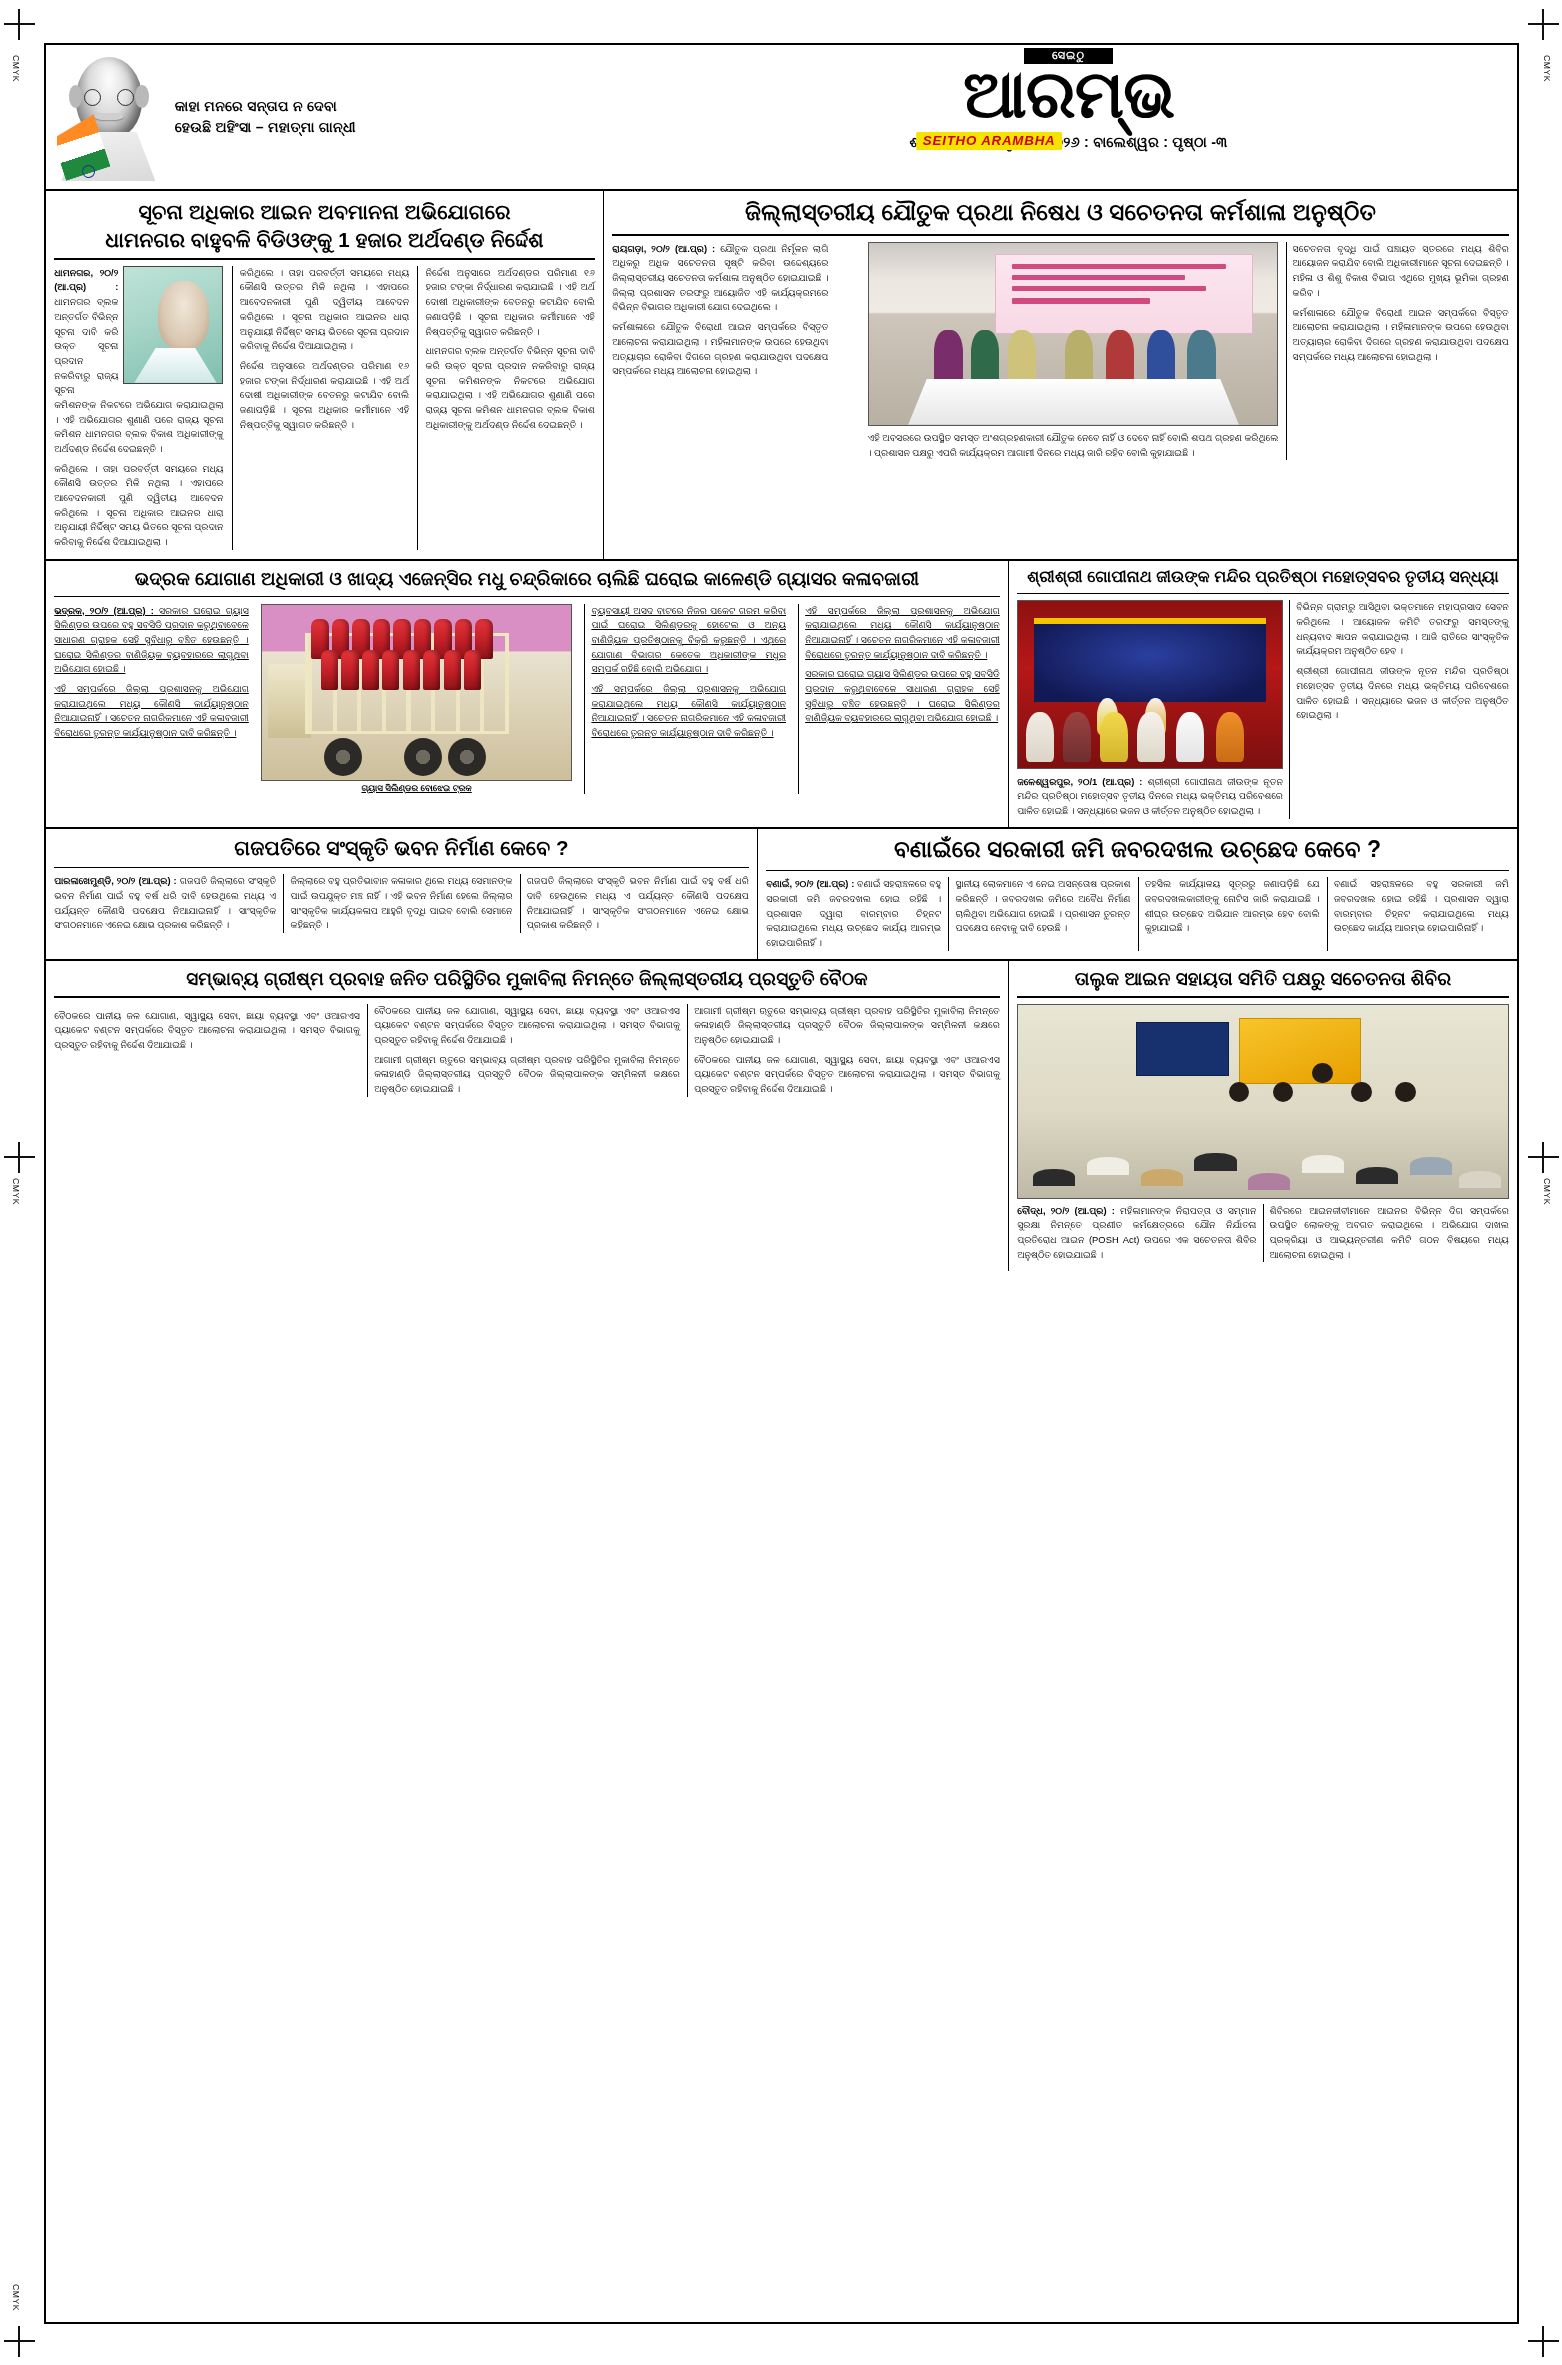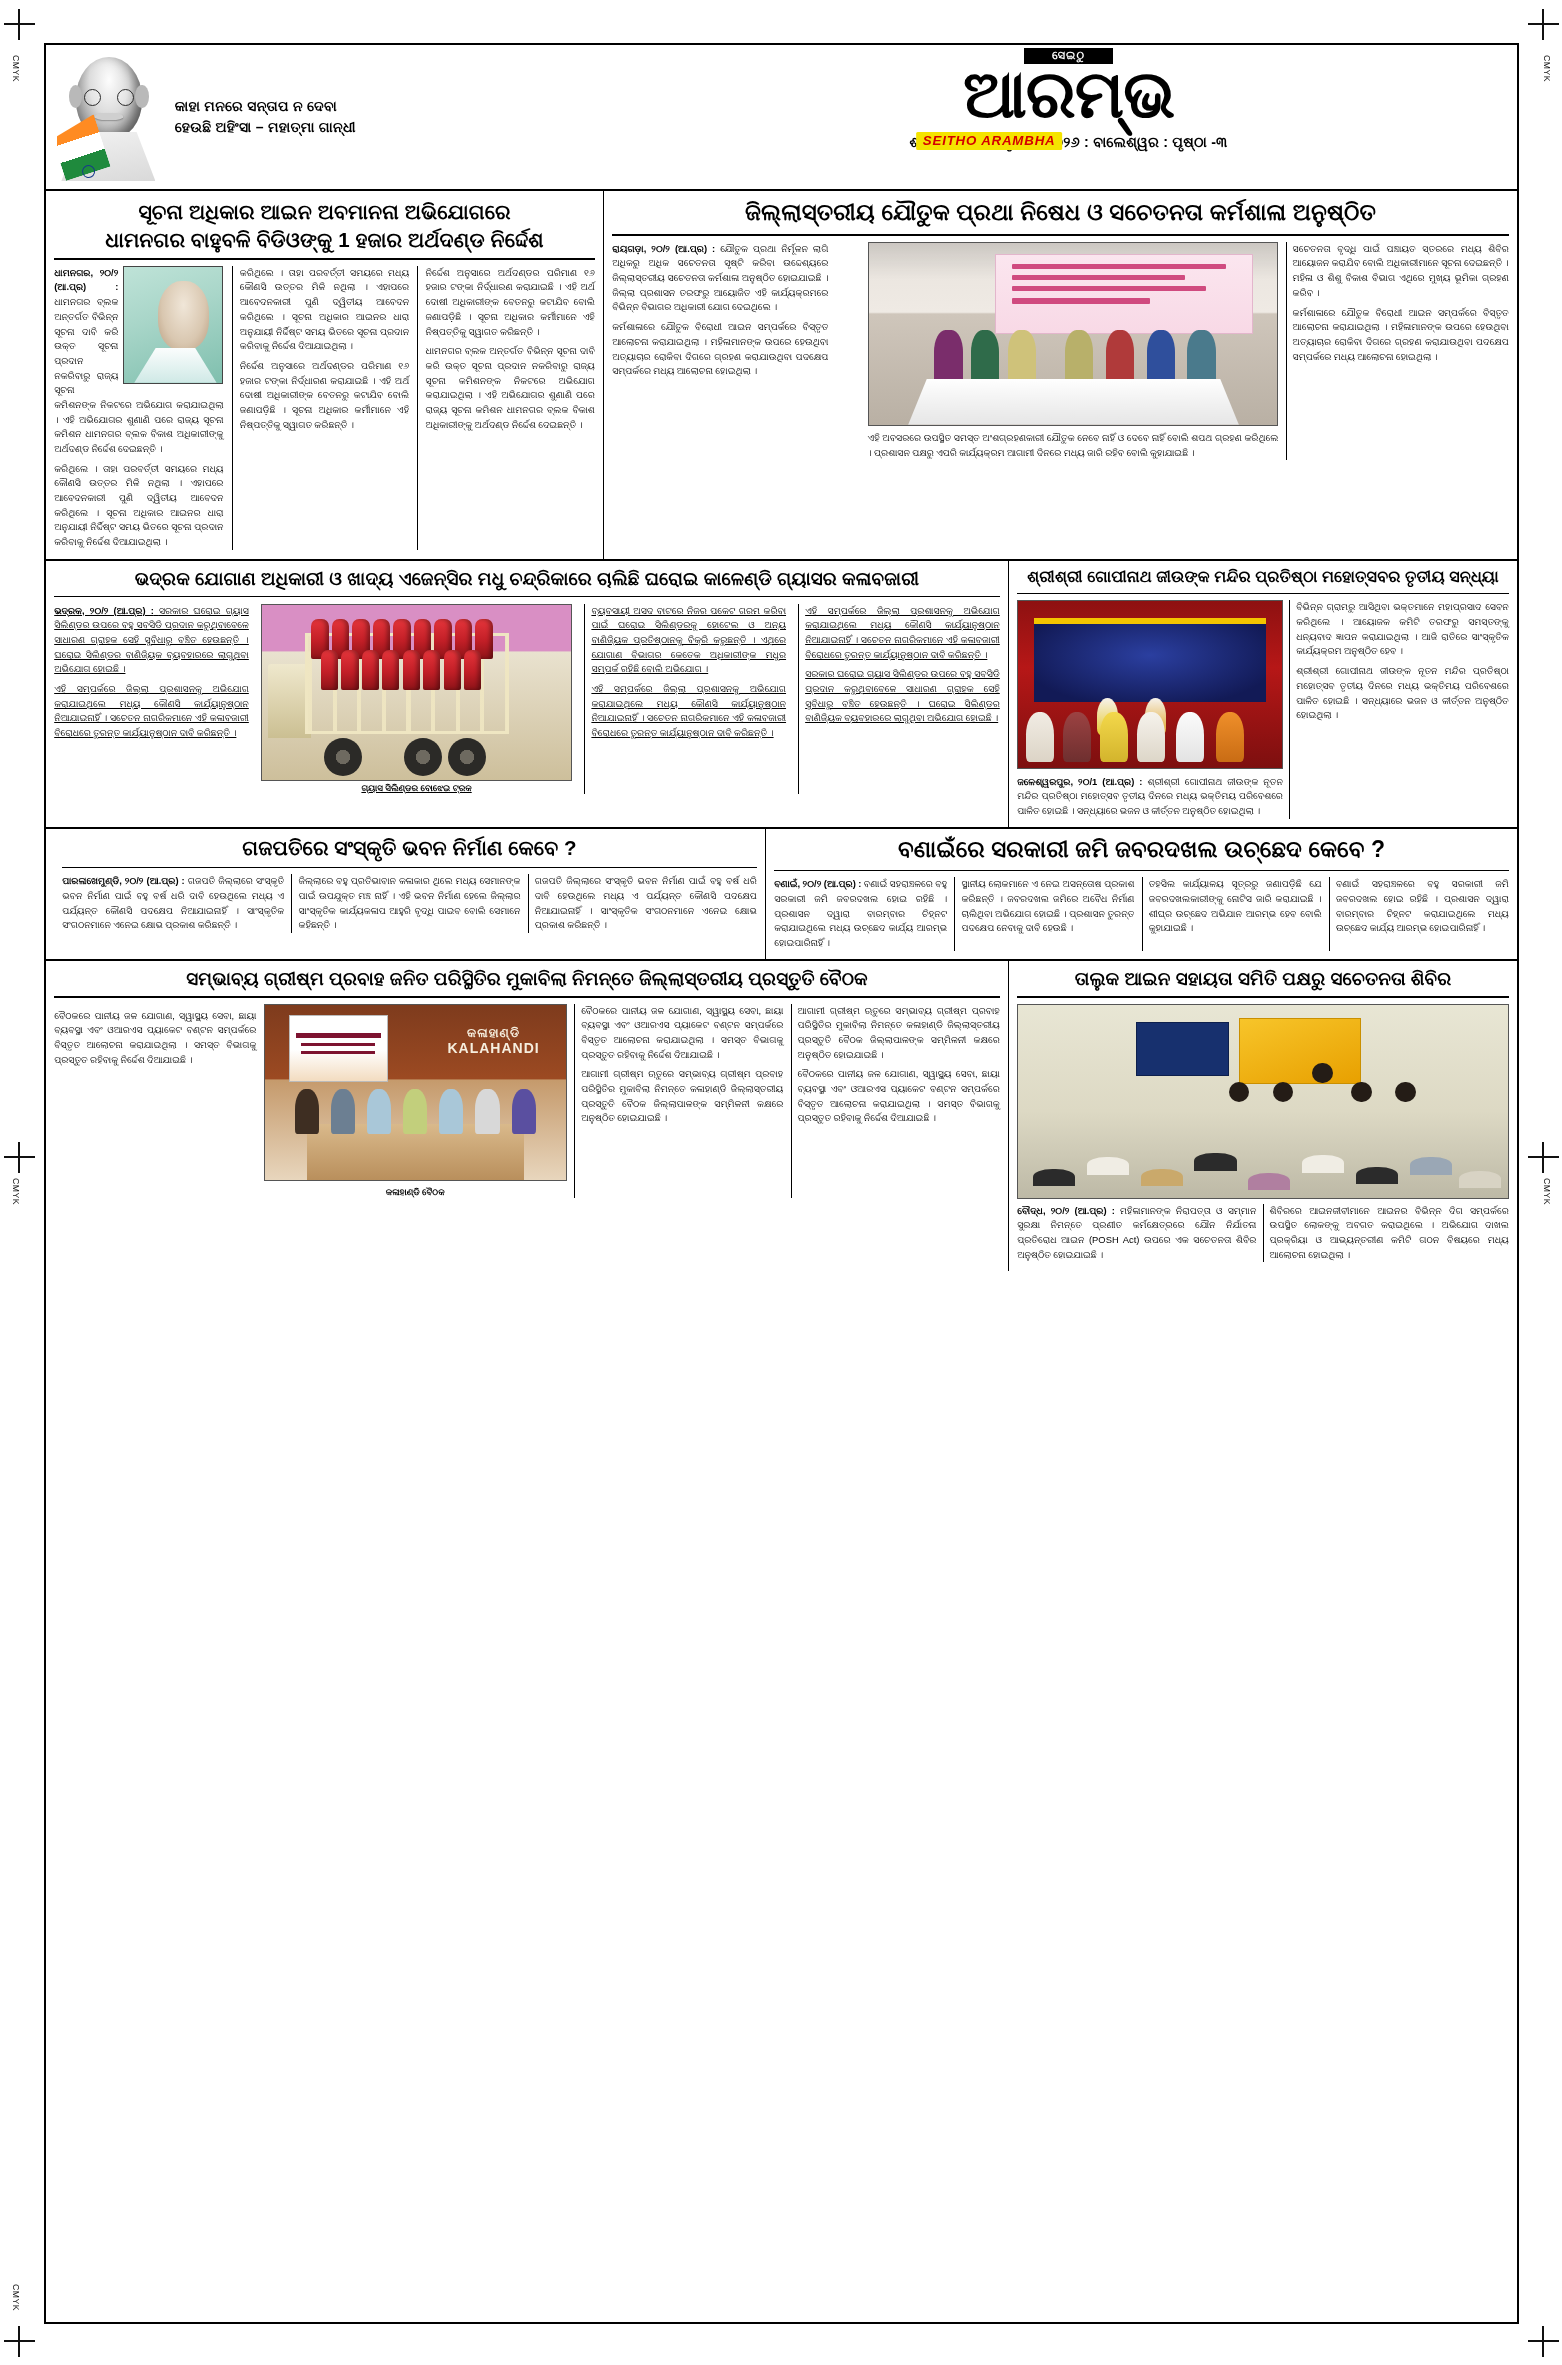--- a/index.html
+++ b/index.html
@@ -500,21 +500,21 @@
             <p class="coltext"><span class="dateline">ଜଳେଶ୍ୱରପୁର, ୨୦/1 (ଆ.ପ୍ର) :</span> <span>ଶ୍ରୀଶ୍ରୀ ଗୋପୀନାଥ ଜୀଉଙ୍କ ନୂତନ ମନ୍ଦିର ପ୍ରତିଷ୍ଠା ମହୋତ୍ସବ ତୃତୀୟ ଦିନରେ ମଧ୍ୟ ଭକ୍ତିମୟ ପରିବେଶରେ ପାଳିତ ହୋଇଛି । ସନ୍ଧ୍ୟାରେ ଭଜନ ଓ କୀର୍ତ୍ତନ ଅନୁଷ୍ଠିତ ହୋଇଥିଲା ।</span></p>
           </div>
           <div style="flex:1; padding-left:6.1px; border-left:1px solid #000;">
             <p class="coltext">ବିଭିନ୍ନ ଗ୍ରାମରୁ ଆସିଥିବା ଭକ୍ତମାନେ ମହାପ୍ରସାଦ ସେବନ କରିଥିଲେ । ଆୟୋଜକ କମିଟି ତରଫରୁ ସମସ୍ତଙ୍କୁ ଧନ୍ୟବାଦ ଜ୍ଞାପନ କରାଯାଇଥିଲା । ଆଜି ରାତିରେ ସାଂସ୍କୃତିକ କାର୍ଯ୍ୟକ୍ରମ ଅନୁଷ୍ଠିତ ହେବ ।</p>
             <p class="coltext" style="margin-top:5.1px;">ଶ୍ରୀଶ୍ରୀ ଗୋପୀନାଥ ଜୀଉଙ୍କ ନୂତନ ମନ୍ଦିର ପ୍ରତିଷ୍ଠା ମହୋତ୍ସବ ତୃତୀୟ ଦିନରେ ମଧ୍ୟ ଭକ୍ତିମୟ ପରିବେଶରେ ପାଳିତ ହୋଇଛି । ସନ୍ଧ୍ୟାରେ ଭଜନ ଓ କୀର୍ତ୍ତନ ଅନୁଷ୍ଠିତ ହୋଇଥିଲା ।</p>
           </div>
         </div>
       </div>
     </div>
 
-    <div style="display:flex; border-bottom:2.6px solid #000;padding-left:8px;">
+    <div style="display:flex; border-bottom:2.6px solid #000;">
 
       <div style="flex:0 0 712px; padding:6.1px 8.2px 8.2px; border-right:1.5px solid #000;">
         <div class="hl hl-lg" style="padding:0 2px 5.1px;">ଗଜପତିରେ ସଂସ୍କୃତି ଭବନ ନିର୍ମାଣ କେବେ ?</div>
         <div style="height:1.5px;background:#000;margin:0 0 6.1px;"></div>
         <div style="display:flex; gap:7.2px;">
           <div style="flex:1;">
             <p class="coltext"><span class="dateline">ପାରଳାଖେମୁଣ୍ଡି, ୨୦/୨ (ଆ.ପ୍ର) :</span> <span>ଗଜପତି ଜିଲ୍ଲାରେ ସଂସ୍କୃତି ଭବନ ନିର୍ମାଣ ପାଇଁ ବହୁ ବର୍ଷ ଧରି ଦାବି ହେଉଥିଲେ ମଧ୍ୟ ଏ ପର୍ଯ୍ୟନ୍ତ କୌଣସି ପଦକ୍ଷେପ ନିଆଯାଇନାହିଁ । ସାଂସ୍କୃତିକ ସଂଗଠନମାନେ ଏନେଇ କ୍ଷୋଭ ପ୍ରକାଶ କରିଛନ୍ତି ।</span></p>
           </div>
           <div style="flex:1; padding-left:6.1px; border-left:1px solid #000;">
             <p class="coltext">ଜିଲ୍ଲାରେ ବହୁ ପ୍ରତିଭାବାନ କଳାକାର ଥିଲେ ମଧ୍ୟ ସେମାନଙ୍କ ପାଇଁ ଉପଯୁକ୍ତ ମଞ୍ଚ ନାହିଁ । ଏହି ଭବନ ନିର୍ମାଣ ହେଲେ ଜିଲ୍ଲାର ସାଂସ୍କୃତିକ କାର୍ଯ୍ୟକଳାପ ଆହୁରି ବୃଦ୍ଧି ପାଇବ ବୋଲି ସେମାନେ କହିଛନ୍ତି ।</p>
@@ -549,42 +549,20 @@
 
       <div style="flex:0 0 963px; padding:6.1px 8.2px 8.2px; border-right:1.5px solid #000;">
         <div class="hl hl-md" style="padding:0 2px 5.1px;">ସମ୍ଭାବ୍ୟ ଗ୍ରୀଷ୍ମ ପ୍ରବାହ ଜନିତ ପରିସ୍ଥିତିର ମୁକାବିଲା ନିମନ୍ତେ ଜିଲ୍ଲାସ୍ତରୀୟ ପ୍ରସ୍ତୁତି ବୈଠକ</div>
         <div style="height:1.5px;background:#000;margin:0 0 6.1px;"></div>
 
         <div style="display:flex; gap:7.2px;">
           <div style="flex:1;">
             <p class="coltext" style="margin-top:5.1px;">ବୈଠକରେ ପାନୀୟ ଜଳ ଯୋଗାଣ, ସ୍ୱାସ୍ଥ୍ୟ ସେବା, ଛାୟା ବ୍ୟବସ୍ଥା ଏବଂ ଓଆରଏସ ପ୍ୟାକେଟ ବଣ୍ଟନ ସମ୍ପର୍କରେ ବିସ୍ତୃତ ଆଲୋଚନା କରାଯାଇଥିଲା । ସମସ୍ତ ବିଭାଗକୁ ପ୍ରସ୍ତୁତ ରହିବାକୁ ନିର୍ଦ୍ଦେଶ ଦିଆଯାଇଛି ।</p>
           </div>
 
-          <div style="flex:1.5;">
-            <div class="photo ph-meet" style="width:100%; height:177px; border:1px solid #555; margin-bottom:4.1px;">
-              <div class="poster">
-                <div class="bar" style="top:26%; height:8%;"></div>
-                <div class="bar" style="top:42%; height:5%; left:12%; width:76%;"></div>
-                <div class="bar" style="top:54%; height:5%; left:12%; width:76%;"></div>
-              </div>
-              <div class="wordmark">
-                <div style="font-size:12.3px;">କଳାହାଣ୍ଡି</div>
-                <div style="font-size:14px;">KALAHANDI</div>
-              </div>
-              <div class="mtable"></div>
-              <div class="seat" style="left:10%; background:#3e2e22;"></div>
-              <div class="seat" style="left:22%; background:#6c7f92;"></div>
-              <div class="seat" style="left:34%; background:#a9c7d8;"></div>
-              <div class="seat" style="left:46%; background:#c2cf7c;"></div>
-              <div class="seat" style="left:58%; background:#a9c7d8;"></div>
-              <div class="seat" style="left:70%; background:#d8d8d8;"></div>
-              <div class="seat" style="left:82%; background:#5a4fa0;"></div>
-            </div>
-            <div class="cap-under">କଳାହାଣ୍ଡି ବୈଠକ</div>
-          </div>
 
           <div style="flex:1; padding-left:6.1px; border-left:1px solid #000;">
             <p class="coltext">ବୈଠକରେ ପାନୀୟ ଜଳ ଯୋଗାଣ, ସ୍ୱାସ୍ଥ୍ୟ ସେବା, ଛାୟା ବ୍ୟବସ୍ଥା ଏବଂ ଓଆରଏସ ପ୍ୟାକେଟ ବଣ୍ଟନ ସମ୍ପର୍କରେ ବିସ୍ତୃତ ଆଲୋଚନା କରାଯାଇଥିଲା । ସମସ୍ତ ବିଭାଗକୁ ପ୍ରସ୍ତୁତ ରହିବାକୁ ନିର୍ଦ୍ଦେଶ ଦିଆଯାଇଛି ।</p>
             <p class="coltext" style="margin-top:5.1px;">ଆଗାମୀ ଗ୍ରୀଷ୍ମ ଋତୁରେ ସମ୍ଭାବ୍ୟ ଗ୍ରୀଷ୍ମ ପ୍ରବାହ ପରିସ୍ଥିତିର ମୁକାବିଲା ନିମନ୍ତେ କଳାହାଣ୍ଡି ଜିଲ୍ଲାସ୍ତରୀୟ ପ୍ରସ୍ତୁତି ବୈଠକ ଜିଲ୍ଲାପାଳଙ୍କ ସମ୍ମିଳନୀ କକ୍ଷରେ ଅନୁଷ୍ଠିତ ହୋଇଯାଇଛି ।</p>
           </div>
 
           <div style="flex:1; padding-left:6.1px; border-left:1px solid #000;">
             <p class="coltext">ଆଗାମୀ ଗ୍ରୀଷ୍ମ ଋତୁରେ ସମ୍ଭାବ୍ୟ ଗ୍ରୀଷ୍ମ ପ୍ରବାହ ପରିସ୍ଥିତିର ମୁକାବିଲା ନିମନ୍ତେ କଳାହାଣ୍ଡି ଜିଲ୍ଲାସ୍ତରୀୟ ପ୍ରସ୍ତୁତି ବୈଠକ ଜିଲ୍ଲାପାଳଙ୍କ ସମ୍ମିଳନୀ କକ୍ଷରେ ଅନୁଷ୍ଠିତ ହୋଇଯାଇଛି ।</p>
             <p class="coltext" style="margin-top:5.1px;">ବୈଠକରେ ପାନୀୟ ଜଳ ଯୋଗାଣ, ସ୍ୱାସ୍ଥ୍ୟ ସେବା, ଛାୟା ବ୍ୟବସ୍ଥା ଏବଂ ଓଆରଏସ ପ୍ୟାକେଟ ବଣ୍ଟନ ସମ୍ପର୍କରେ ବିସ୍ତୃତ ଆଲୋଚନା କରାଯାଇଥିଲା । ସମସ୍ତ ବିଭାଗକୁ ପ୍ରସ୍ତୁତ ରହିବାକୁ ନିର୍ଦ୍ଦେଶ ଦିଆଯାଇଛି ।</p>
           </div>

